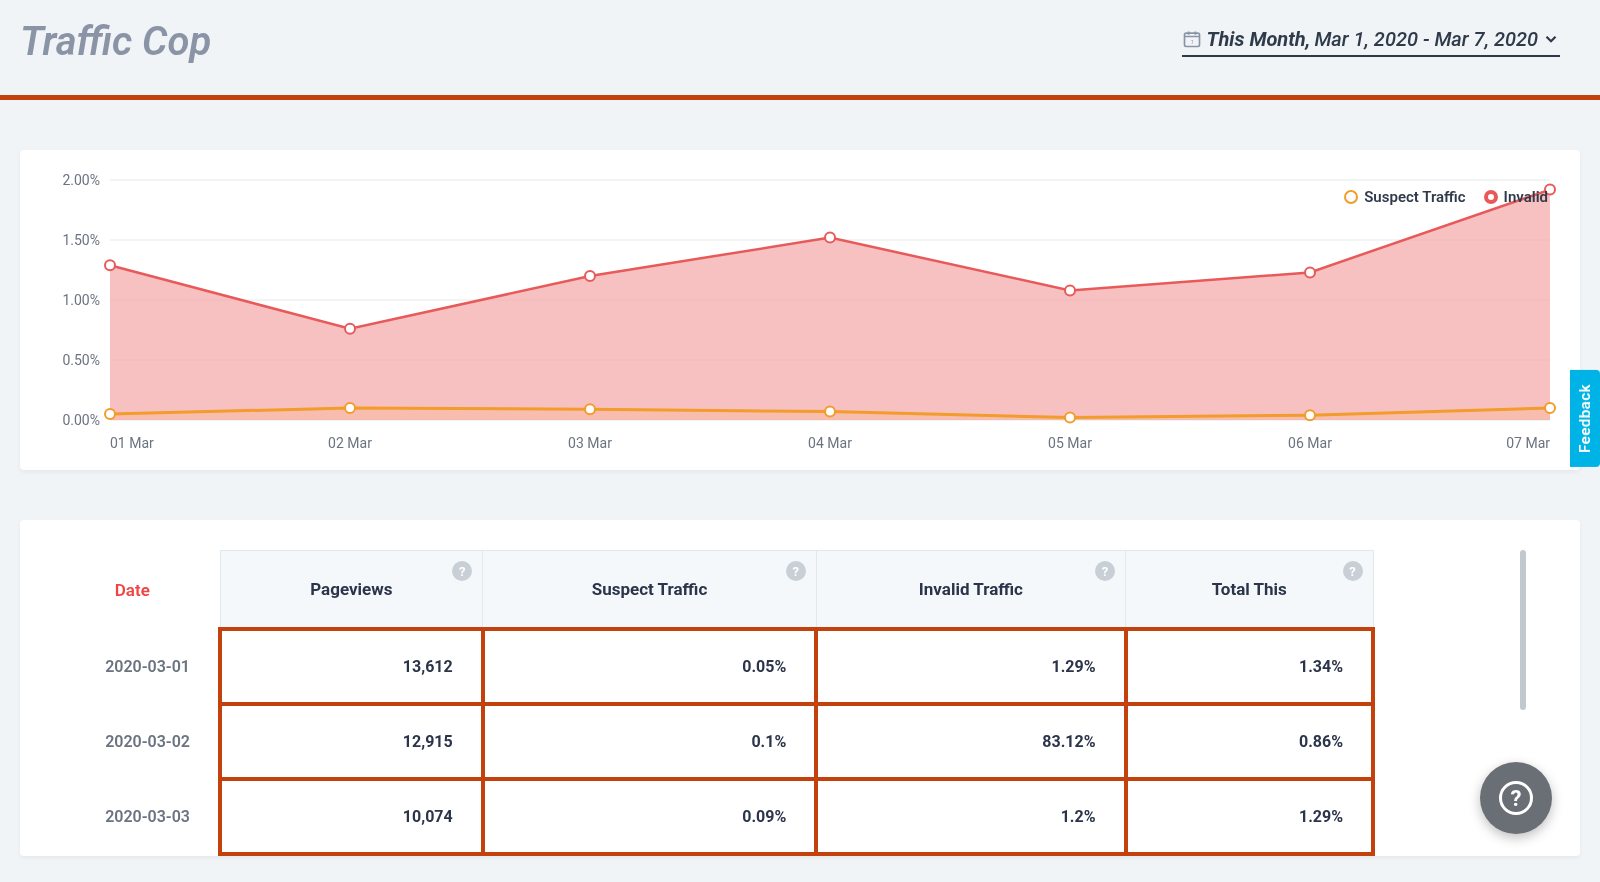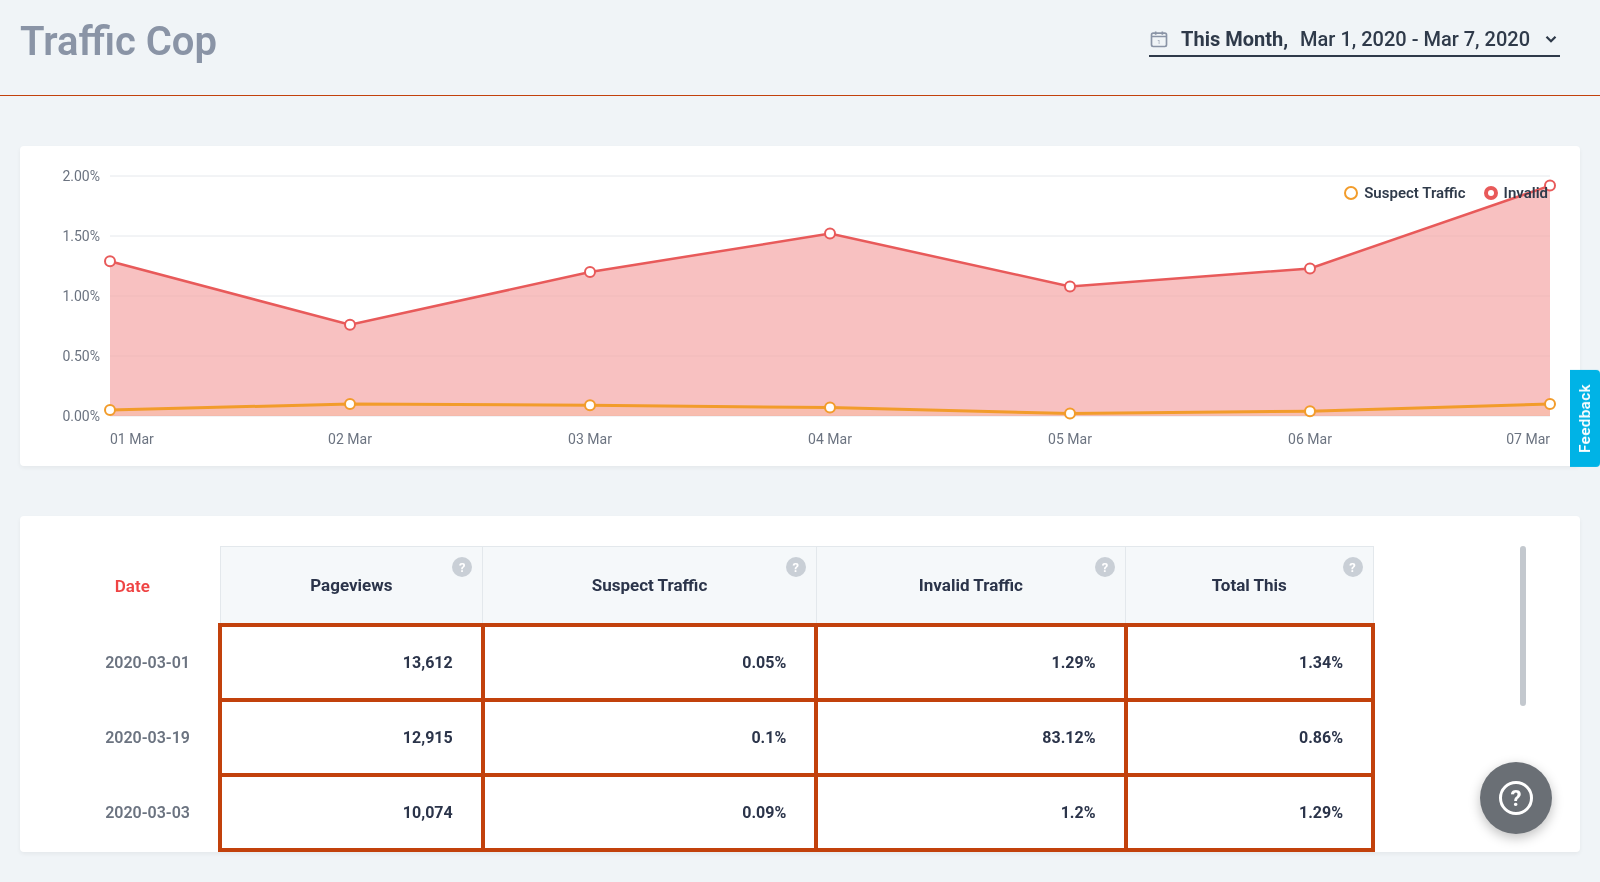--- a/index.html
+++ b/index.html
@@ -11,32 +11,33 @@
     width: 1600px;
     height: 882px;
     overflow: hidden;
     position: relative;
   }
   .header {
     display: flex;
     justify-content: space-between;
     align-items: center;
     padding: 18px 40px 30px 20px;
-    border-bottom: 1px solid #c2410c;
+    border-bottom: 5px solid #c2410c;
+    font-style: italic;
   }
   .page-title {
     font-size: 40px;
     font-weight: 600;
     color: #8a94a6;
     margin: 0;
   }
   .date-selector {
     display: flex;
     align-items: center;
-    gap: 12px;
+    gap: 4px;
     font-size: 20px;
     color: #2f3a4a;
     border-bottom: 2px solid #2f3a4a;
     padding-bottom: 4px;
     cursor: pointer;
   }
   .date-selector .range-label { font-weight: 700; }
   .date-selector .range-value { font-weight: 500; }
   .calendar-icon svg { display:block; }
   .chevron-icon svg { display:block; }
@@ -257,21 +258,21 @@
     </thead>
     <tbody id="table-body">
         <tr>
           <td>2020-03-01</td>
           <td>13,612</td>
           <td>0.05%</td>
           <td>1.29%</td>
           <td>1.34%</td>
         </tr>
         <tr>
-          <td>2020-03-19</td>
+          <td>2020-03-02</td>
           <td>12,915</td>
           <td>0.1%</td>
           <td>83.12%</td>
           <td>0.86%</td>
         </tr>
         <tr>
           <td>2020-03-03</td>
           <td>10,074</td>
           <td>0.09%</td>
           <td>1.2%</td>

